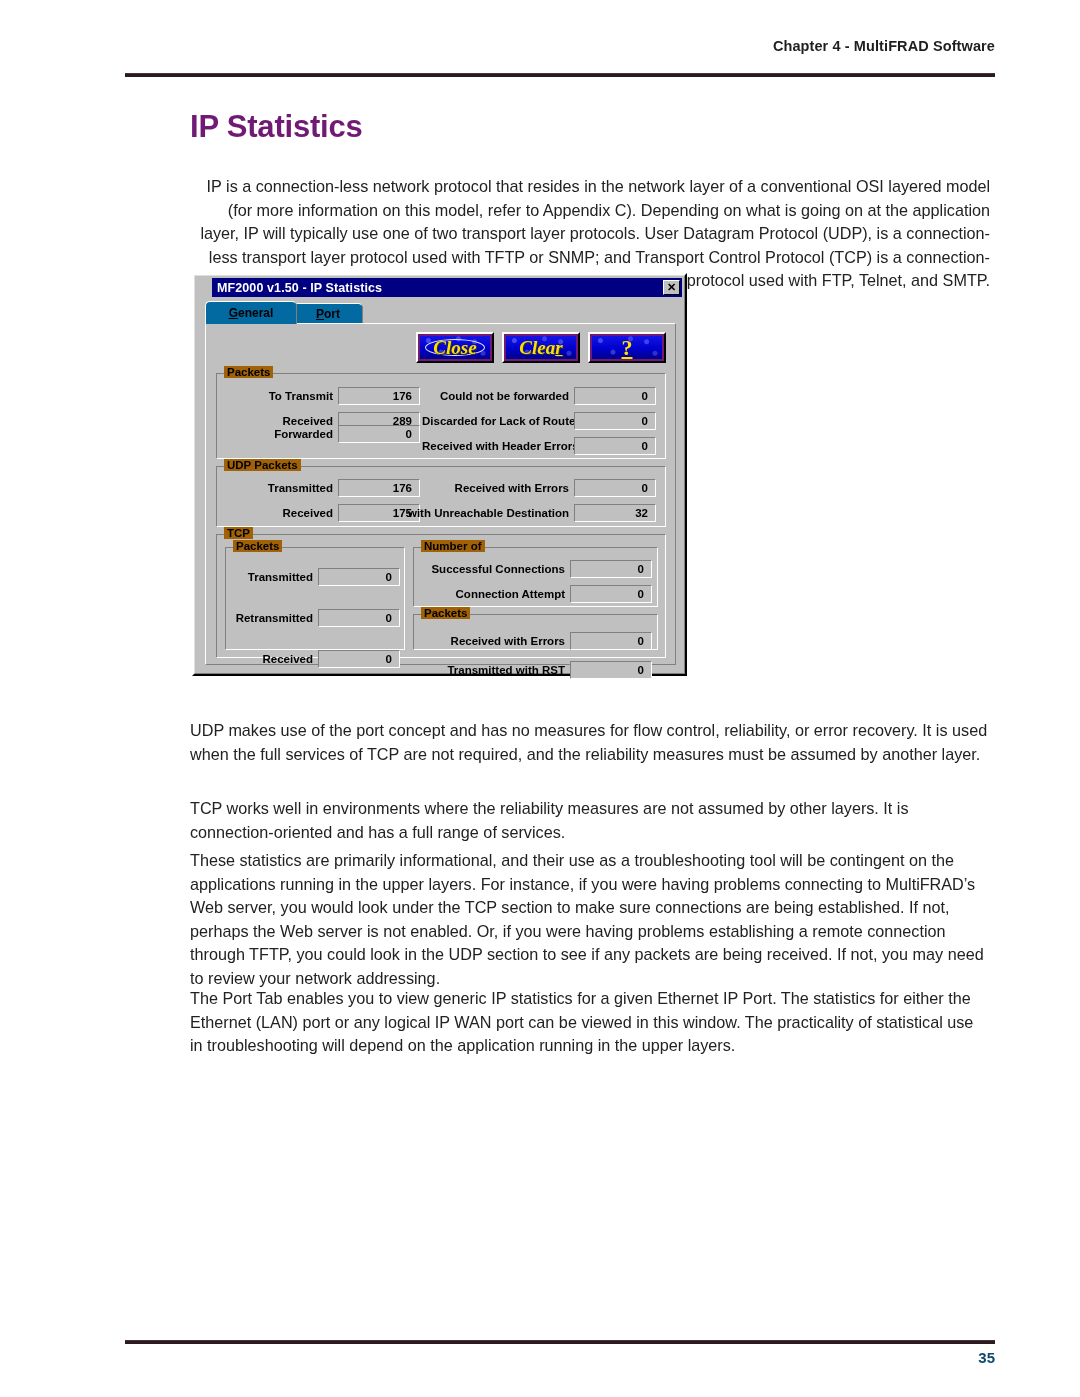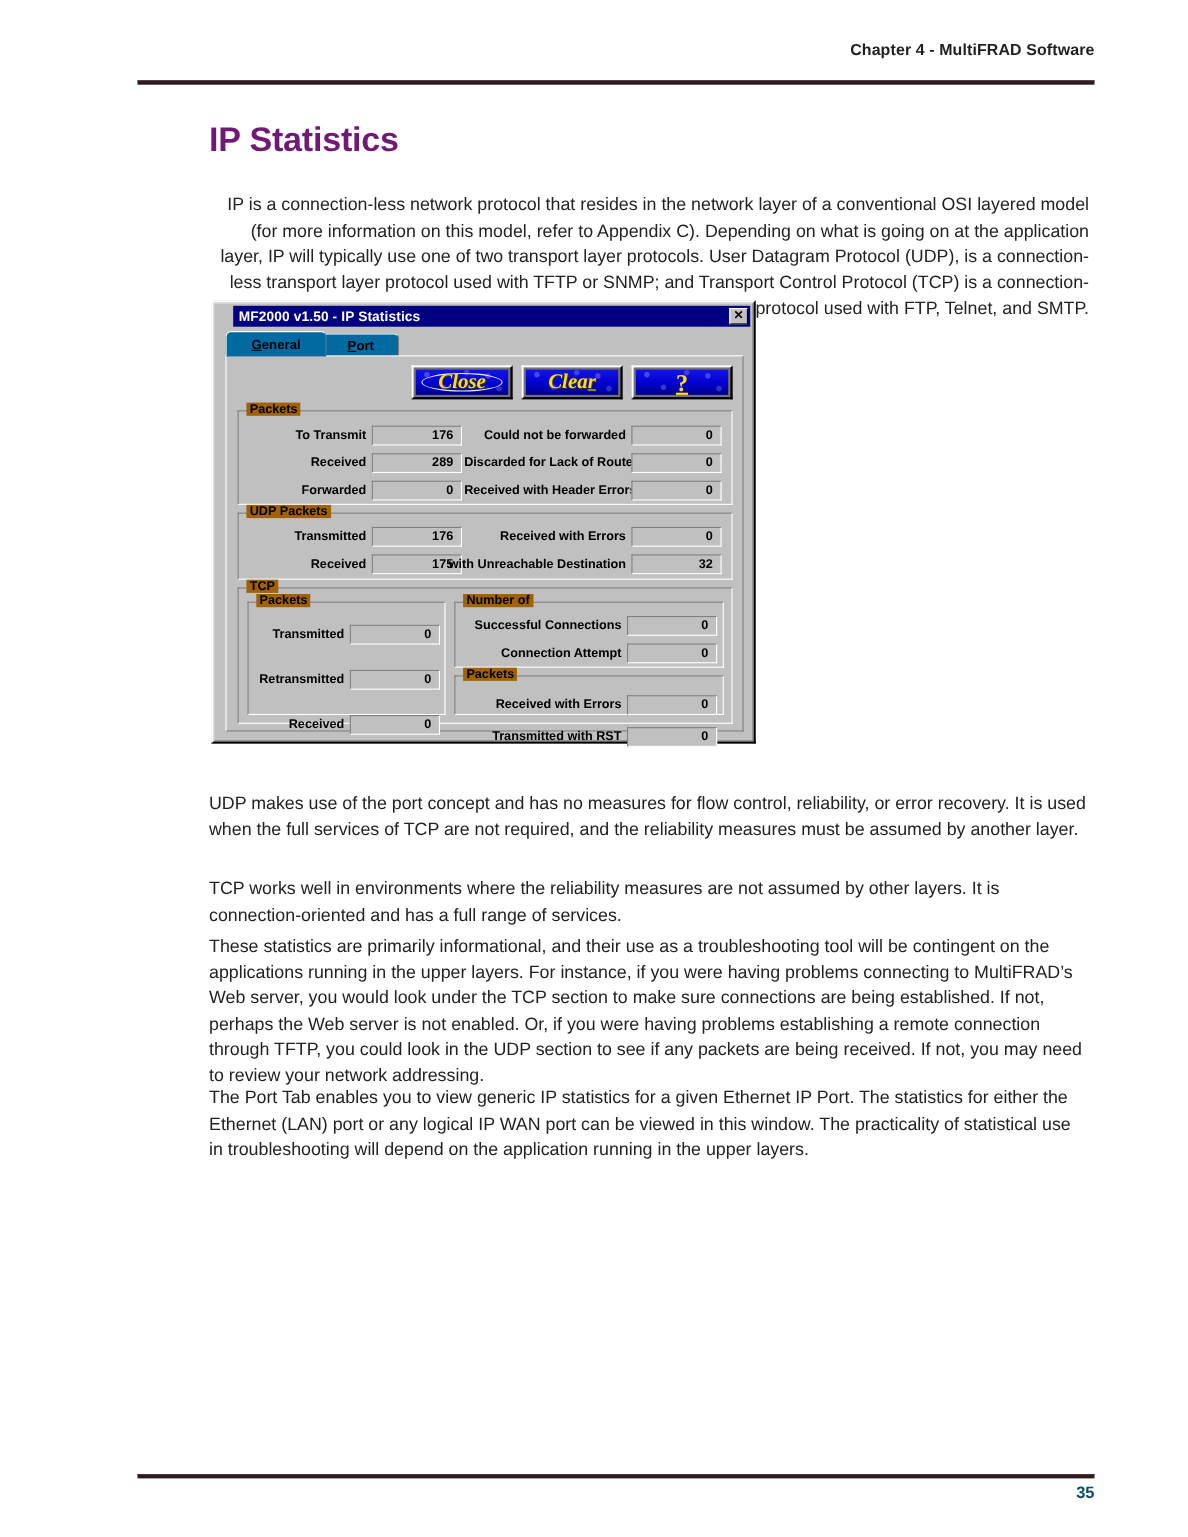--- a/index.html
+++ b/index.html
@@ -188,23 +188,23 @@
 
   
   .btnrow {
     position: absolute;
     top: 8px;
     right: 9px;
     display: flex;
     gap: 8px;
   }
   .gbtn {
-    width: 92px;
+    width: 78px;
     height: 31px;
-    background: #737373;
+    background: #701a75;
     border-top: 2px solid #ffffff;
     border-left: 2px solid #ffffff;
     border-right: 2px solid #000000;
     border-bottom: 2px solid #000000;
     box-sizing: border-box;
     padding: 2px;
     cursor: default;
   }
   .gbtn-face {
     width: 100%;
@@ -366,21 +366,21 @@
         <span class="glabel">Packets</span>
 
         <div class="statrow" style="left:8px; top:13px;">
           <span class="stat-label" style="width:108px;">To Transmit</span>
           <span class="stat-value" style="width:82px;">176</span>
         </div>
         <div class="statrow" style="left:8px; top:38px;">
           <span class="stat-label" style="width:108px;">Received</span>
           <span class="stat-value" style="width:82px;">289</span>
         </div>
-        <div class="statrow" style="left:8px; top:63px;">
+        <div class="statrow" style="left:8px; top:51px;">
           <span class="stat-label" style="width:108px;">Forwarded</span>
           <span class="stat-value" style="width:82px;">0</span>
         </div>
 
         <div class="statrow" style="left:205px; top:13px;">
           <span class="stat-label" style="width:147px;">Could not be forwarded</span>
           <span class="stat-value" style="width:82px;">0</span>
         </div>
         <div class="statrow" style="left:205px; top:38px;">
           <span class="stat-label" style="width:147px;">Discarded for Lack of Route</span>

